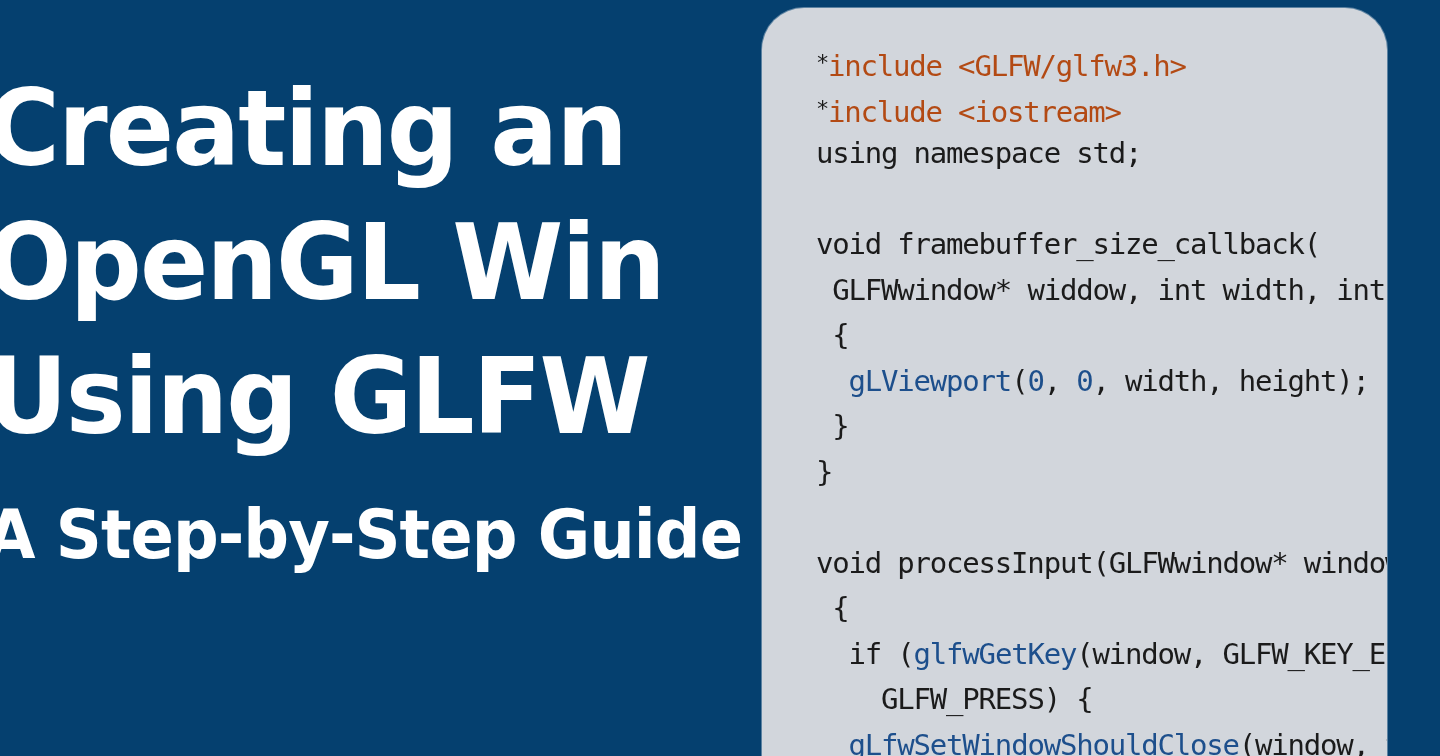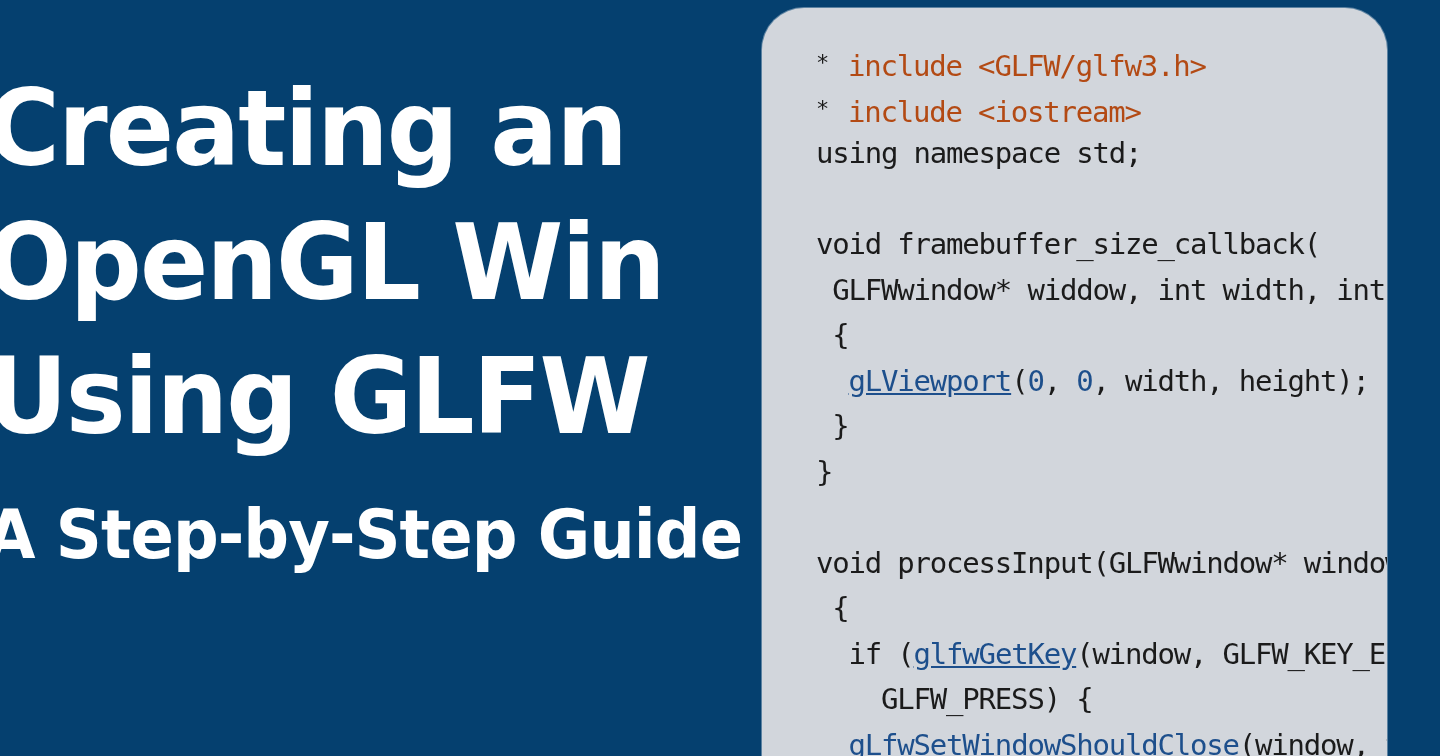--- a/index.html
+++ b/index.html
@@ -63,22 +63,22 @@
       font-size: 29px;
       line-height: 45.5px;
       color: #1b1b1b;
       white-space: pre;
       letter-spacing: -1.2px;
     }
     .code-line {
       display: block;
       height: 45.5px;
     }
-    .tok-pre { color: #b34a14; margin-left: 20px; }
-    .tok-fn { color: #1d4f8c; text-decoration: underline; }
+    .tok-pre { color: #b34a14; }
+    .tok-fn { color: #1d4f8c; }
     .tok-num { color: #1d4f8c; }
     .tok-star { color: #1b1b1b; font-size: 22px; vertical-align: 6px; }
   </style>
 </head>
 <body>
 
 <div class="title-block">
   <div class="title-line">Creating an</div>
   <div class="title-line">OpenGL Win</div>
   <div class="title-line">Using GLFW</div>

